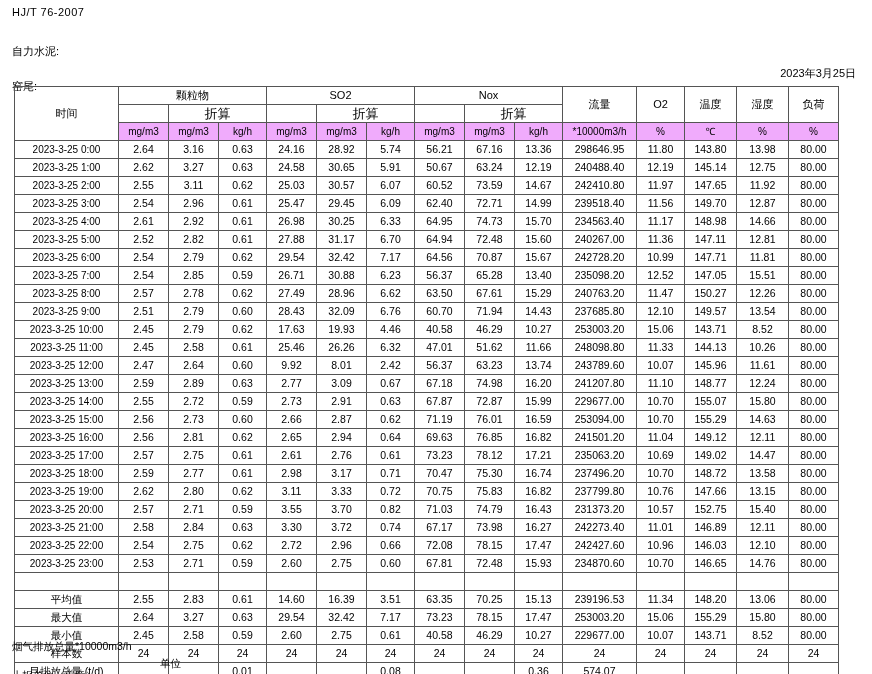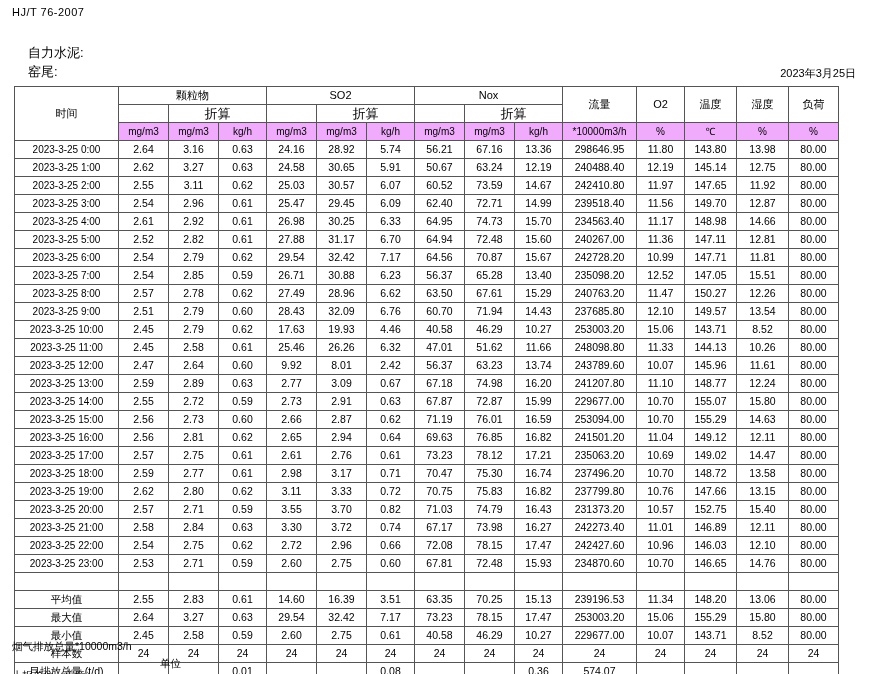--- a/index.html
+++ b/index.html
@@ -34,25 +34,24 @@
     top: 24px;
     width: 872px;
     text-align: center;
     font-size: 14.5px;
     font-weight: bold;
     letter-spacing: 1px;
   }
   .meta-left {
     position: absolute;
     left: 12px;
-    font-size: 13px;
-    margin-left: 16px;
+    font-size: 11px;
   }
   .meta-left.row1 { top: 44px; }
-  .meta-left.row2 { top: 63px; }
+  .meta-left.row2 { top: 79px; }
   .meta-right {
     position: absolute;
     right: 16px;
     top: 66px;
     font-size: 11px;
   }
   table.report {
     position: absolute;
     left: 14px;
     top: 86px;

